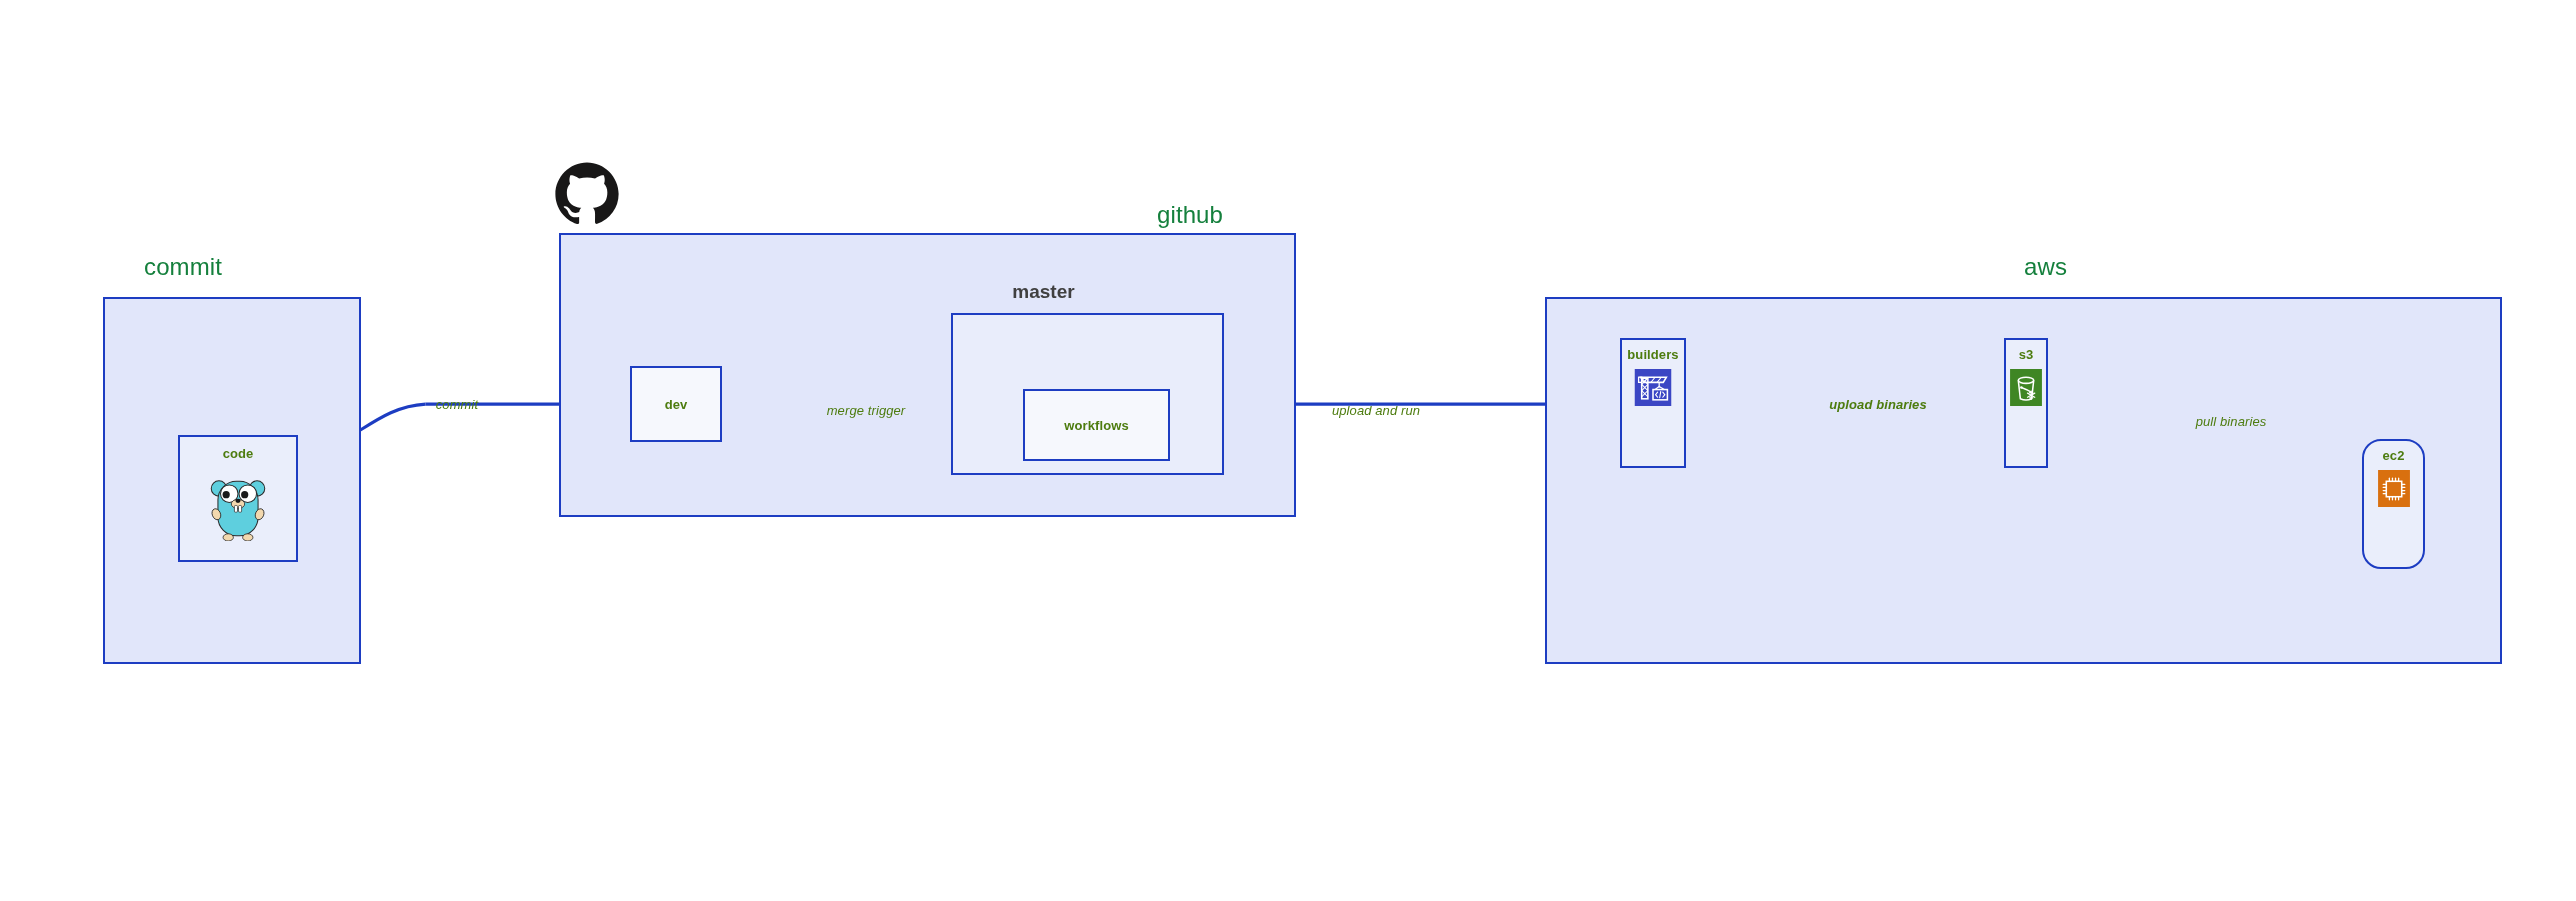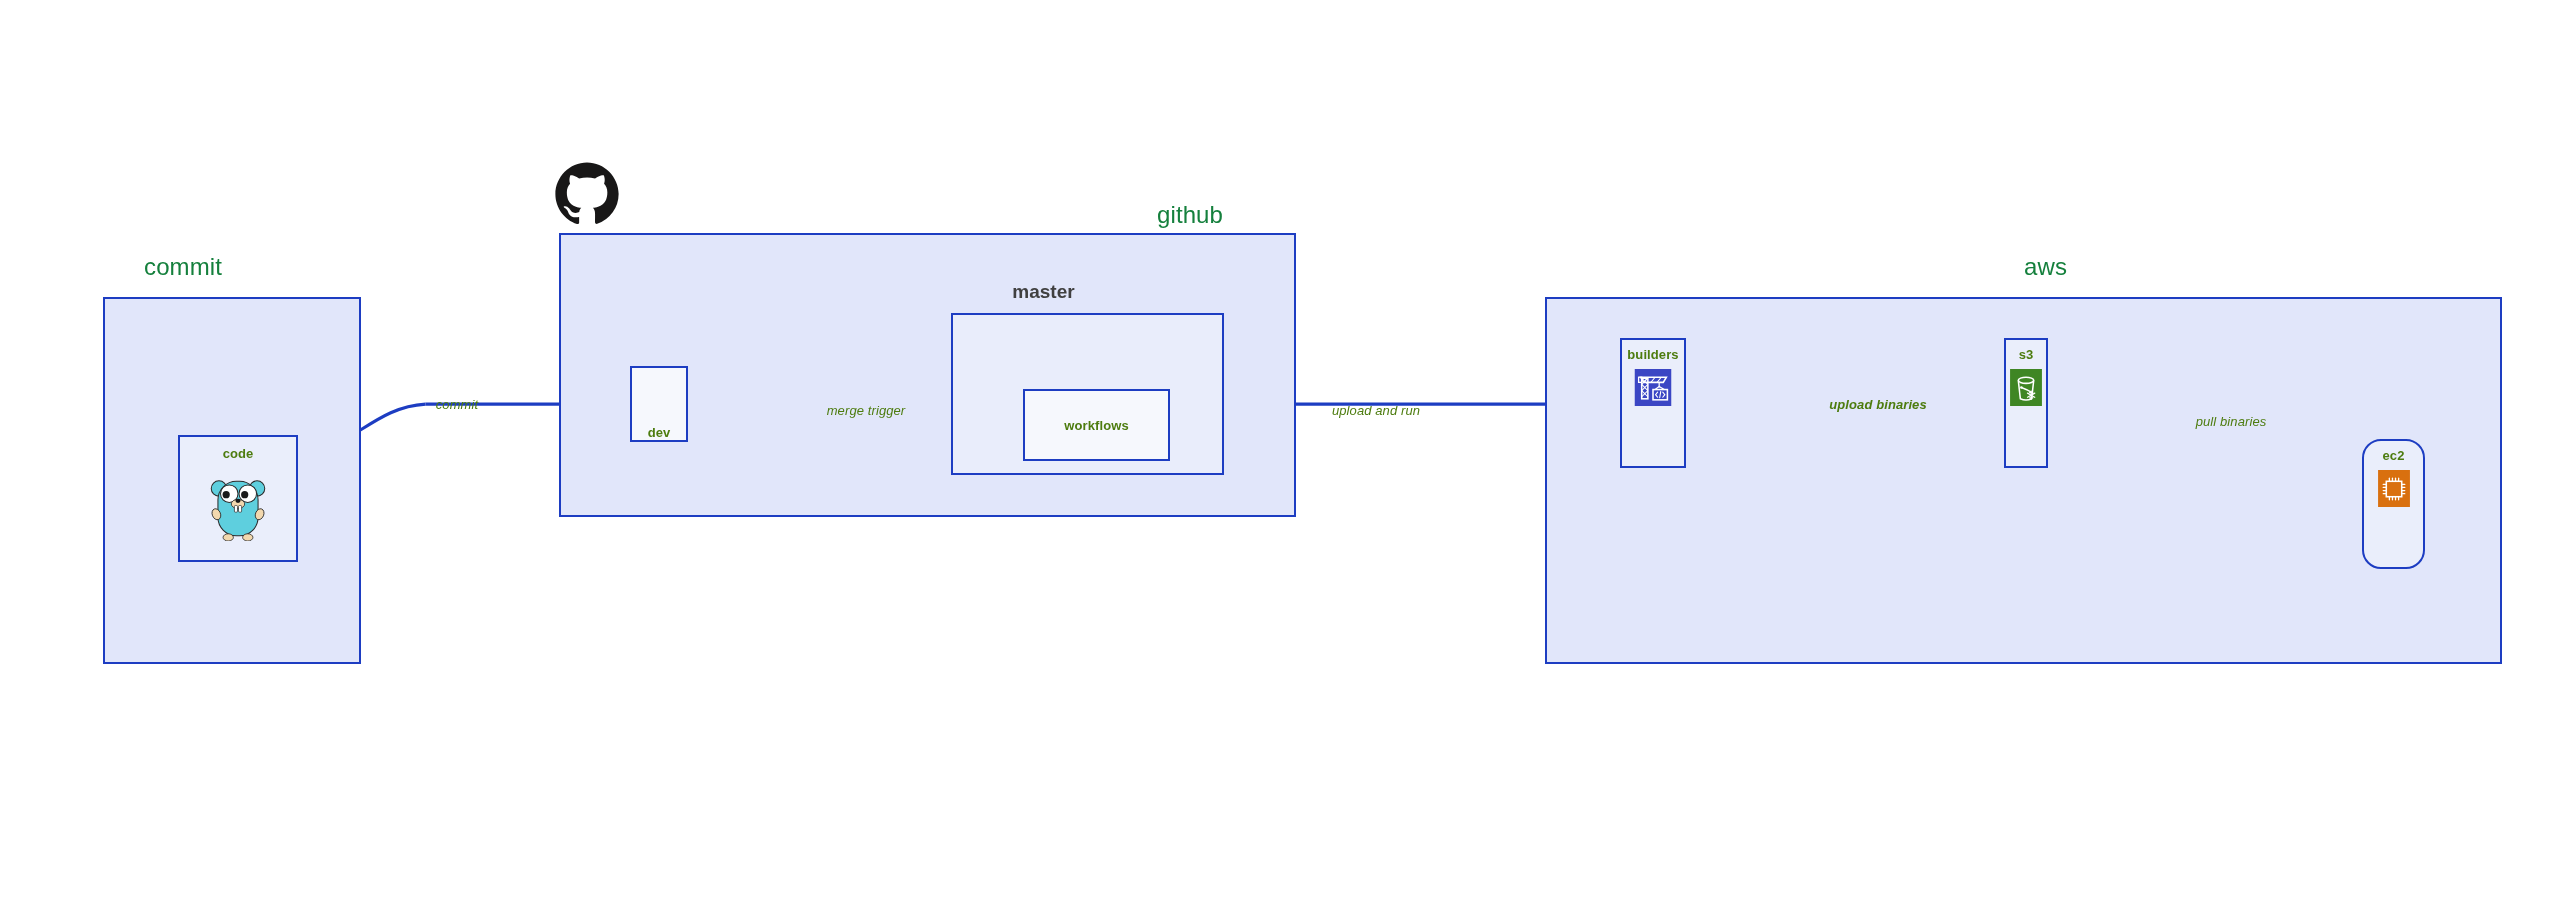--- a/index.html
+++ b/index.html
@@ -179,21 +179,21 @@
         1.16.08 1.77 1.19 1.77 1.19 1.03 1.77 2.7 1.26 3.36.96.1-.75.4-1.26.73-1.55-2.55-.29-5.24-1.28-5.24-5.68
         0-1.25.45-2.28 1.18-3.08-.12-.29-.51-1.46.11-3.05 0 0 .97-.31 3.18 1.18a11 11 0 0 1 5.79 0c2.21-1.49
         3.17-1.18 3.17-1.18.63 1.59.24 2.76.12 3.05.74.8 1.18 1.83 1.18 3.08 0 4.41-2.69 5.38-5.25 5.67.41.35.78
         1.05.78 2.12 0 1.53-.01 2.77-.01 3.15 0 .31.21.68.8.56A11.51 11.51 0 0 0 23.5 12C23.5 5.73 18.27.5 12 .5z"></path>
     </svg>
   </div>
 
   <div class="group-box" style="left:559px; top:233px; width:737px; height:284px;">
   </div>
 
-  <div class="node-box plain" style="left:630px; top:366px; width:58px; height:76px;justify-content:flex-end;">
+  <div class="node-box plain" style="left:630px; top:366px; width:92px; height:76px;">
     <div class="node-label">dev</div>
   </div>
 
   <div class="edge-label" style="left:866px; top:410px;">merge trigger</div>
 
   <div class="sub-title" style="left:951px; top:281px; width:185px;">master</div>
   <div class="sub-box" style="left:951px; top:313px; width:273px; height:162px;">
   </div>
 
   <div class="node-box plain" style="left:1023px; top:389px; width:147px; height:72px;">

